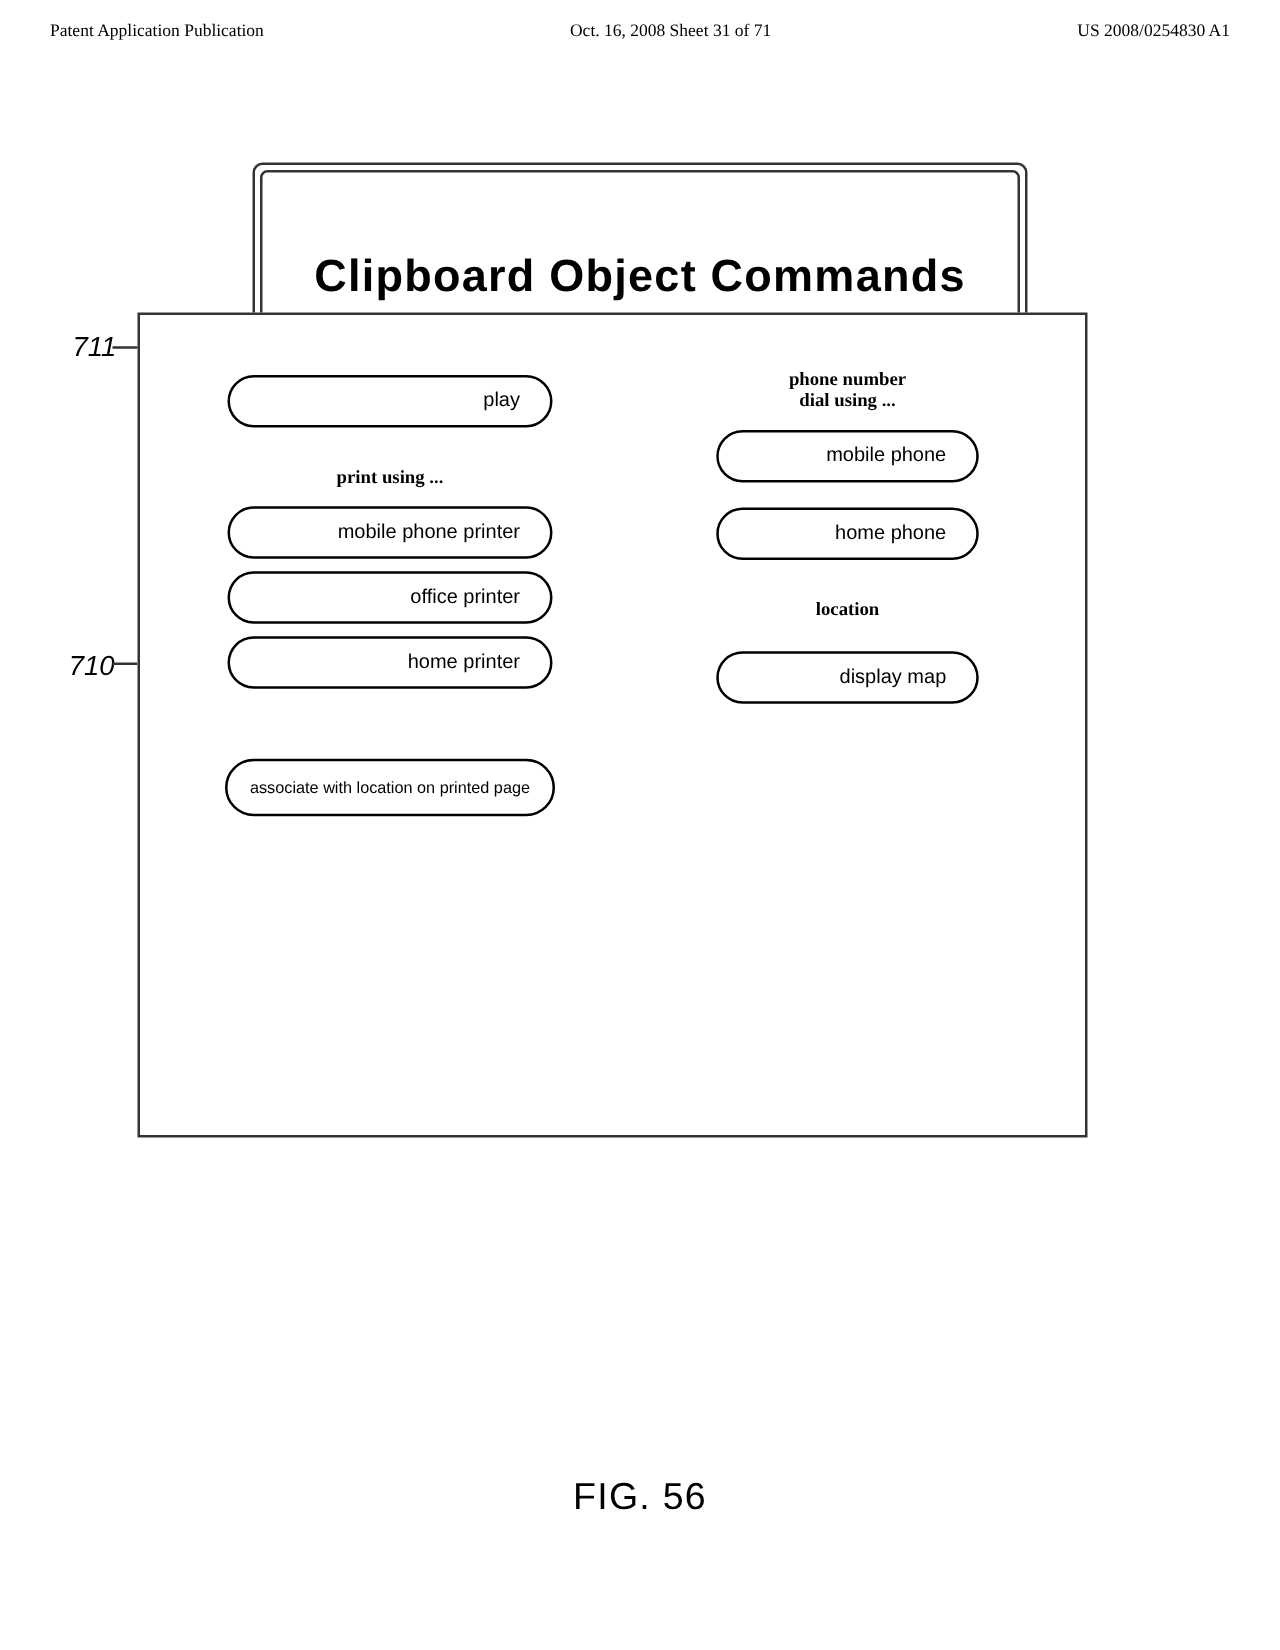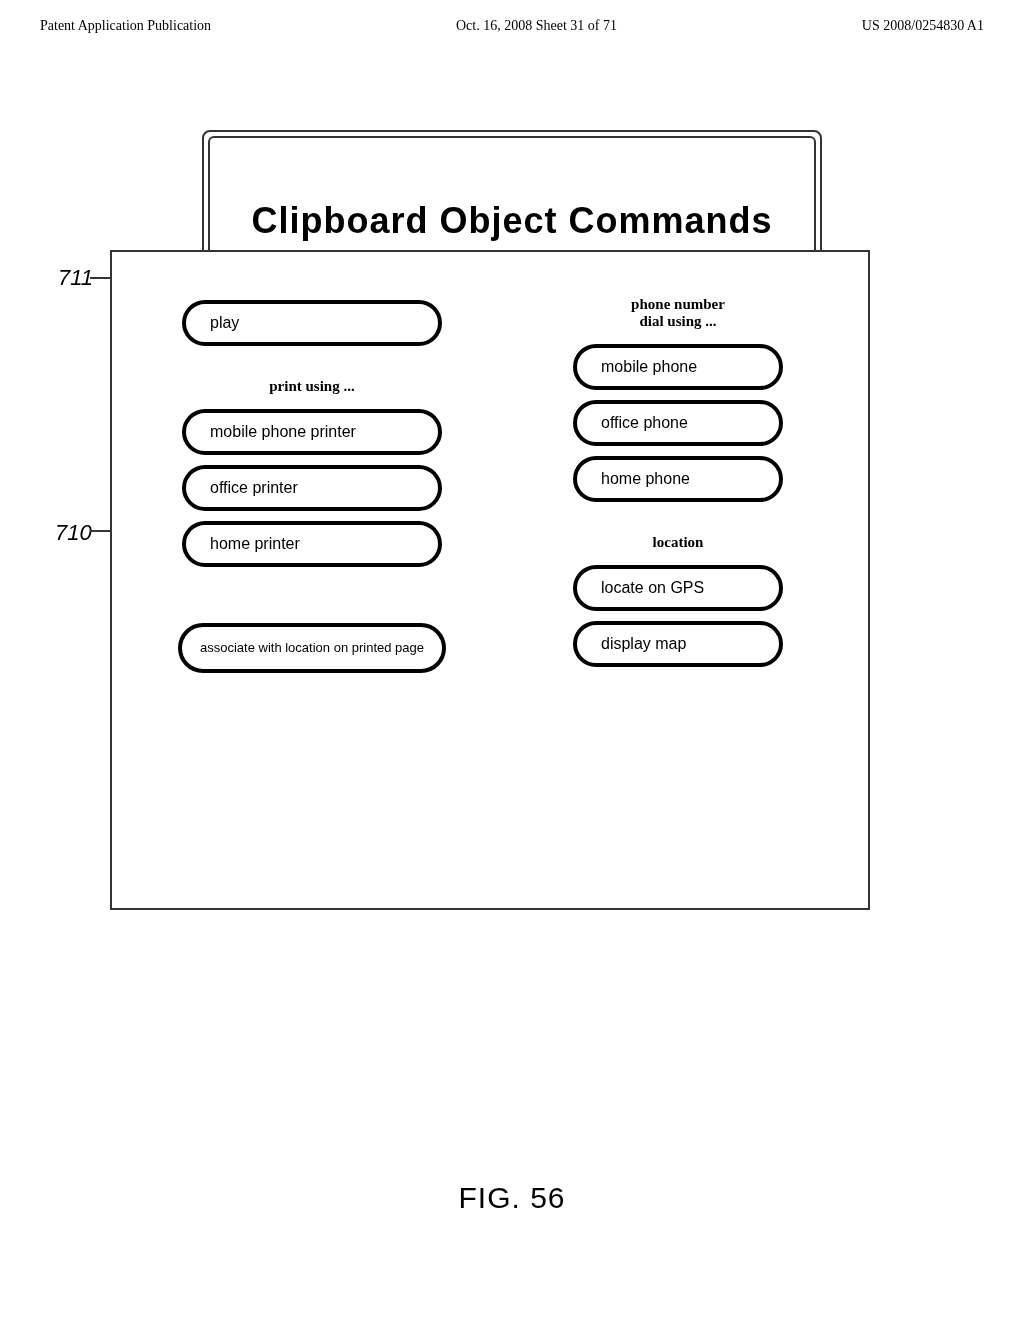--- a/index.html
+++ b/index.html
@@ -126,26 +126,26 @@
       right: 30px;
       top: 30px;
       width: 320px;
       display: flex;
       flex-direction: column;
       align-items: center;
       gap: 0px;
     }
 
     .pill-btn {
-      border: 4px solid #000000;
+      border: 2px solid #000000;
       border-radius: 30px;
       padding: 10px 24px;
       font-size: 16px;
       font-family: Arial, sans-serif;
-      text-align: left;
+      text-align: right;
       background: #fff;
       display: inline-block;
       min-width: 200px;
     }
 
     .section-label {
       font-size: 15px;
       font-family: Liberation Serif, serif;
       font-weight: bold;
       text-align: center;
@@ -231,28 +231,26 @@
     </div>
 
     <div class="right-col">
 
       <div class="spacer-sm"></div>
       <div class="section-label" style="white-space:pre-line;">phone number
 dial using ...</div>
       <div class="spacer-sm"></div>
       <div class="pill-btn pill-narrow">mobile phone</div>
       <div class="spacer-sm"></div>
-      <div class="pill-btn pill-narrow">office phone</div>
       <div class="spacer-sm"></div>
       <div class="pill-btn pill-narrow">home phone</div>
 
       <div class="spacer-lg"></div>
       <div class="section-label">location</div>
       <div class="spacer-sm"></div>
-      <div class="pill-btn pill-narrow">locate on GPS</div>
       <div class="spacer-sm"></div>
       <div class="pill-btn pill-narrow">display map</div>
 
     </div>
 
   </div>
 </div>
 
 <div class="fig-caption">FIG. 56</div>
 

